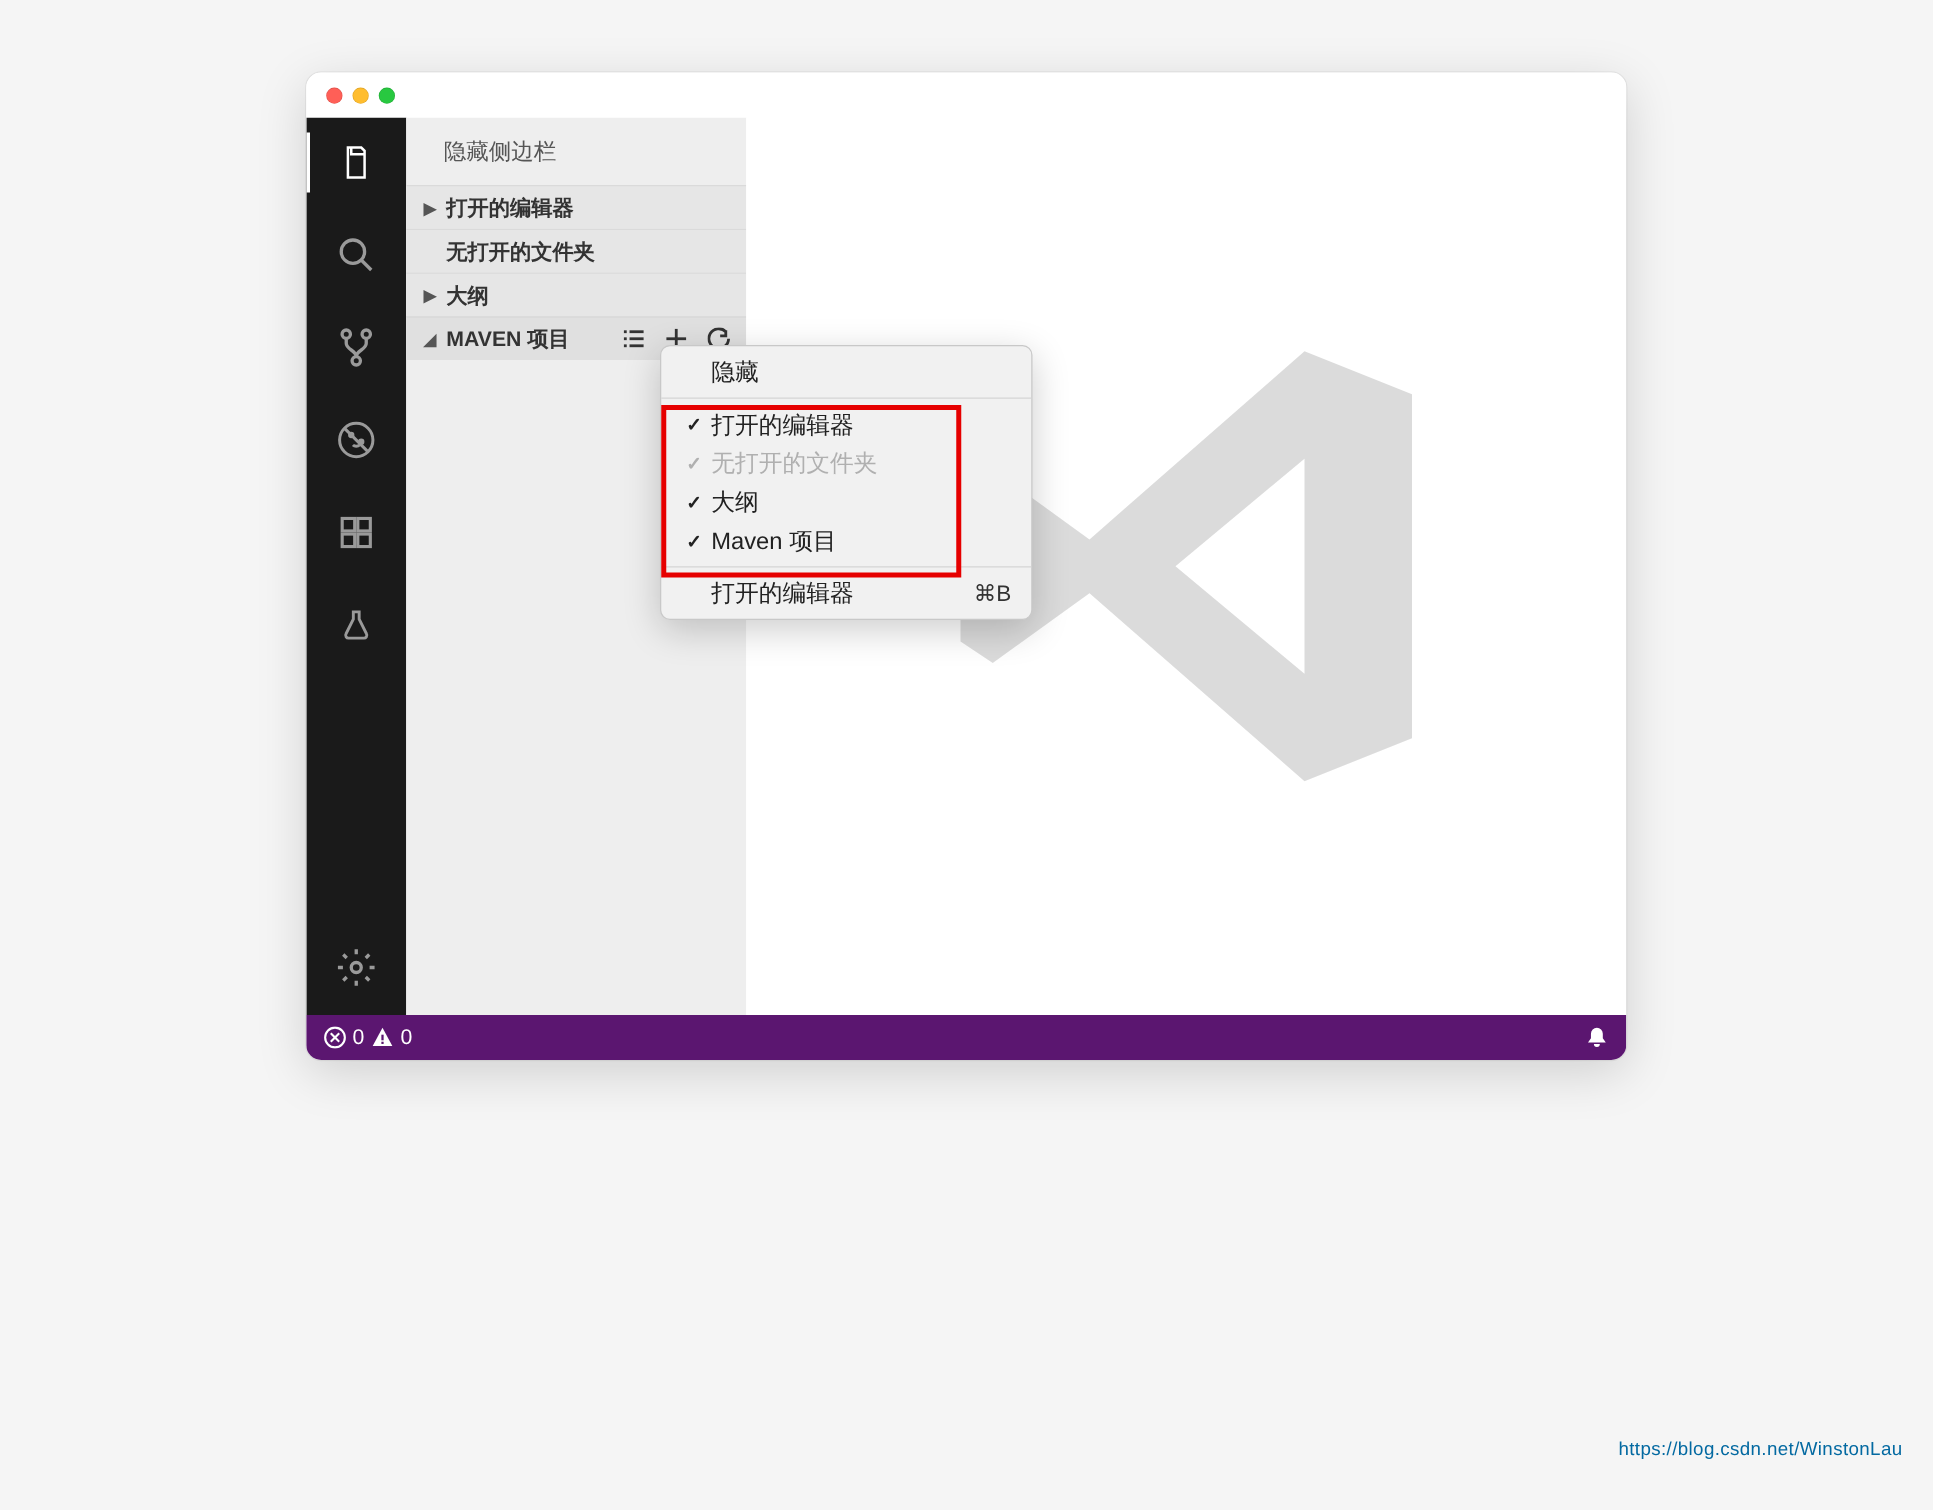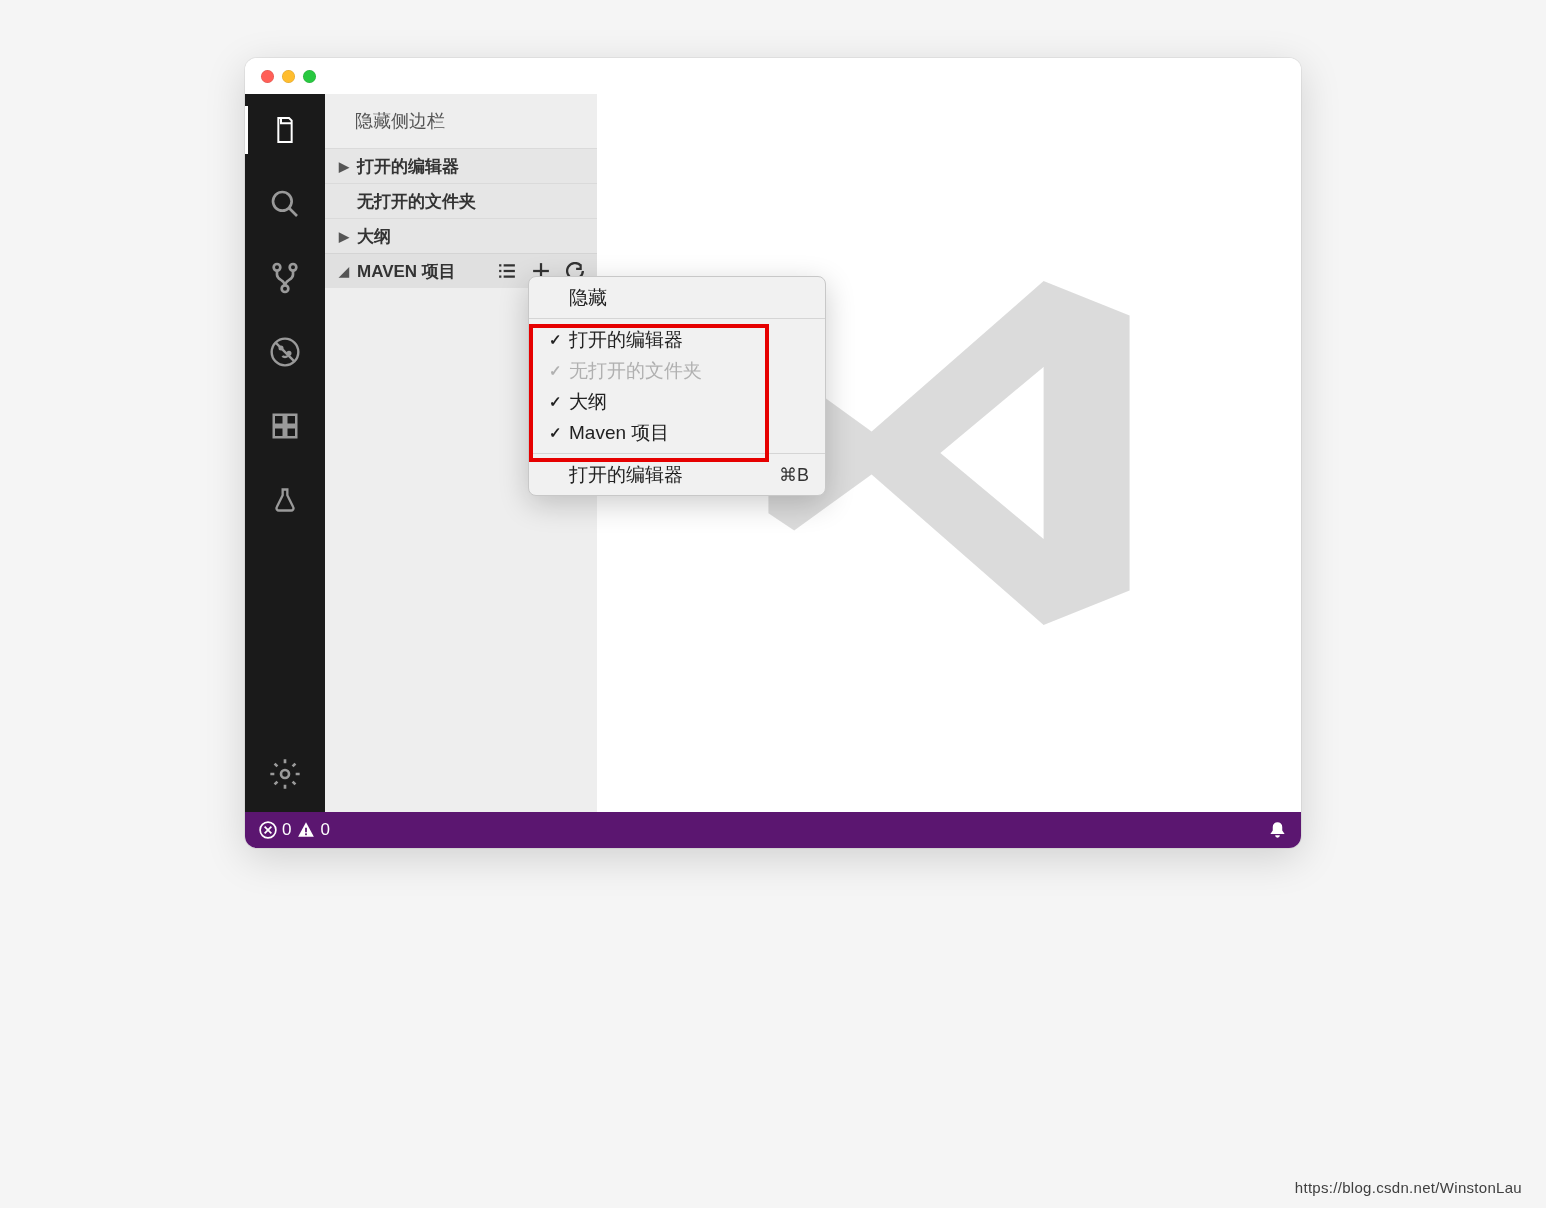--- a/index.html
+++ b/index.html
@@ -222,22 +222,22 @@
       width: 240px;
       height: 138px;
       pointer-events: none;
     }
     .menu-item.heading {
       font-size: 19px;
     }
     .watermark-text {
       position: absolute;
       right: 24px;
-      bottom: 12px;
-      color: #404040;
+      bottom: 40px;
+      color: #0369a1;
       font-size: 15px;
       letter-spacing: 0.3px;
     }
   </style>
 </head>
 <body>
 
 <div class="window">
 
   <div class="titlebar">

